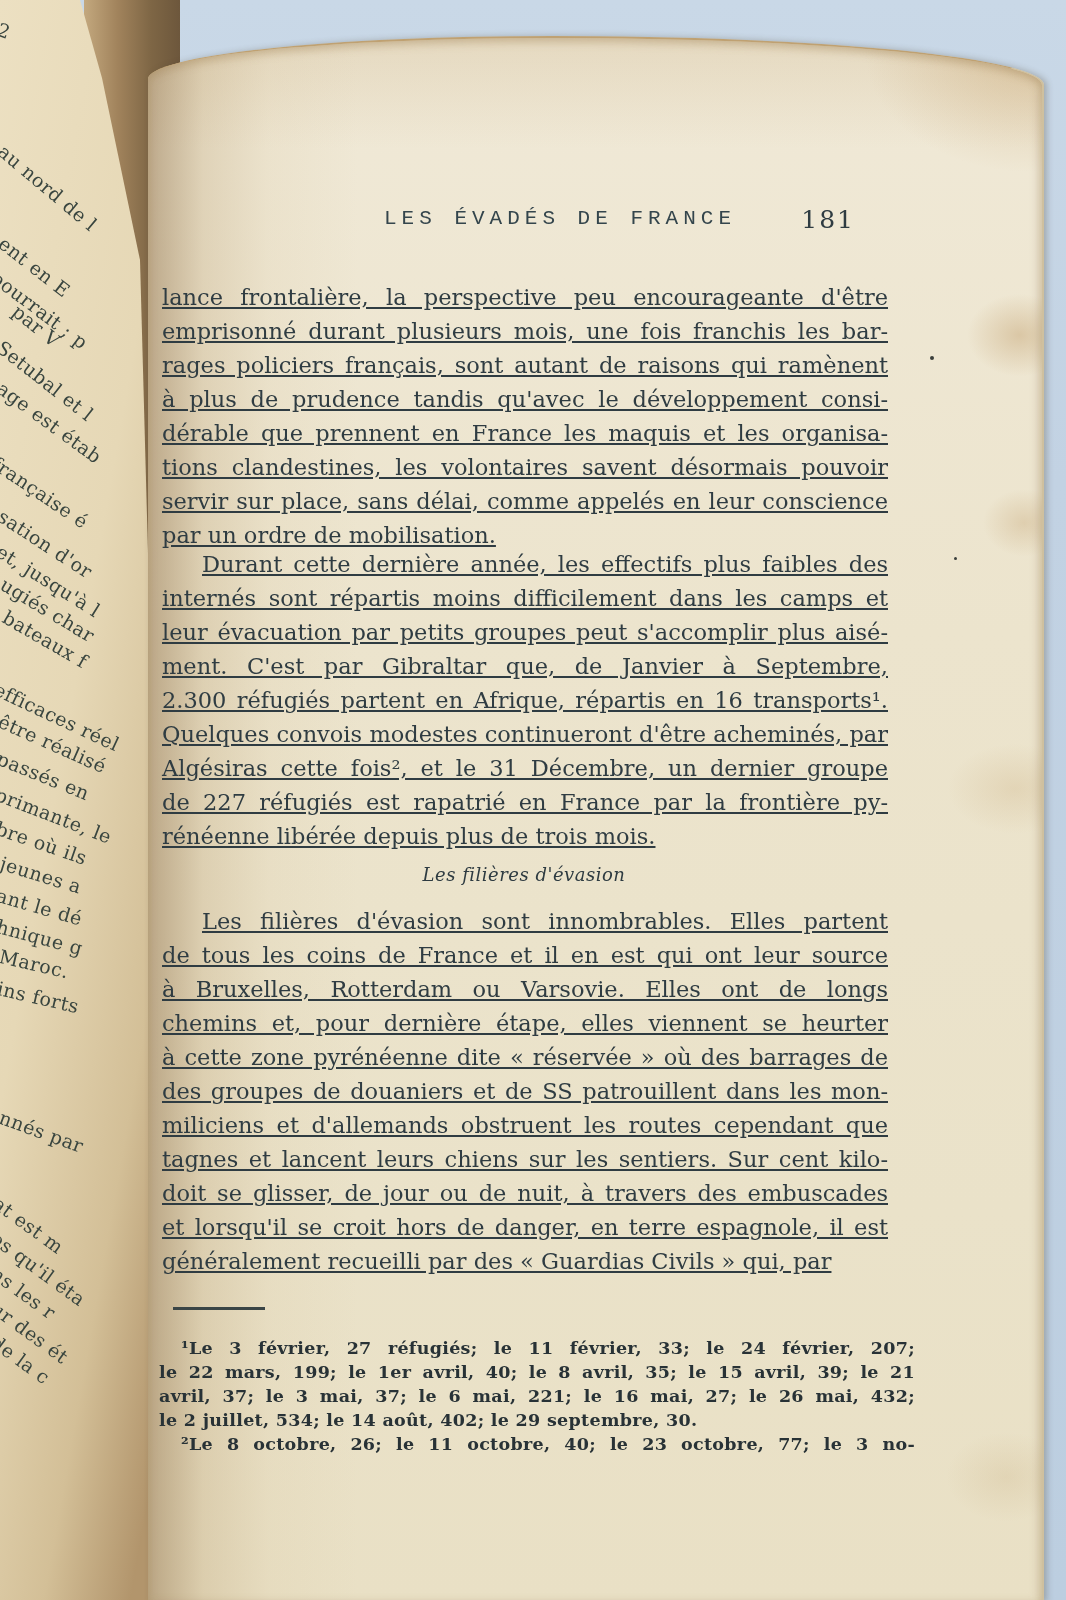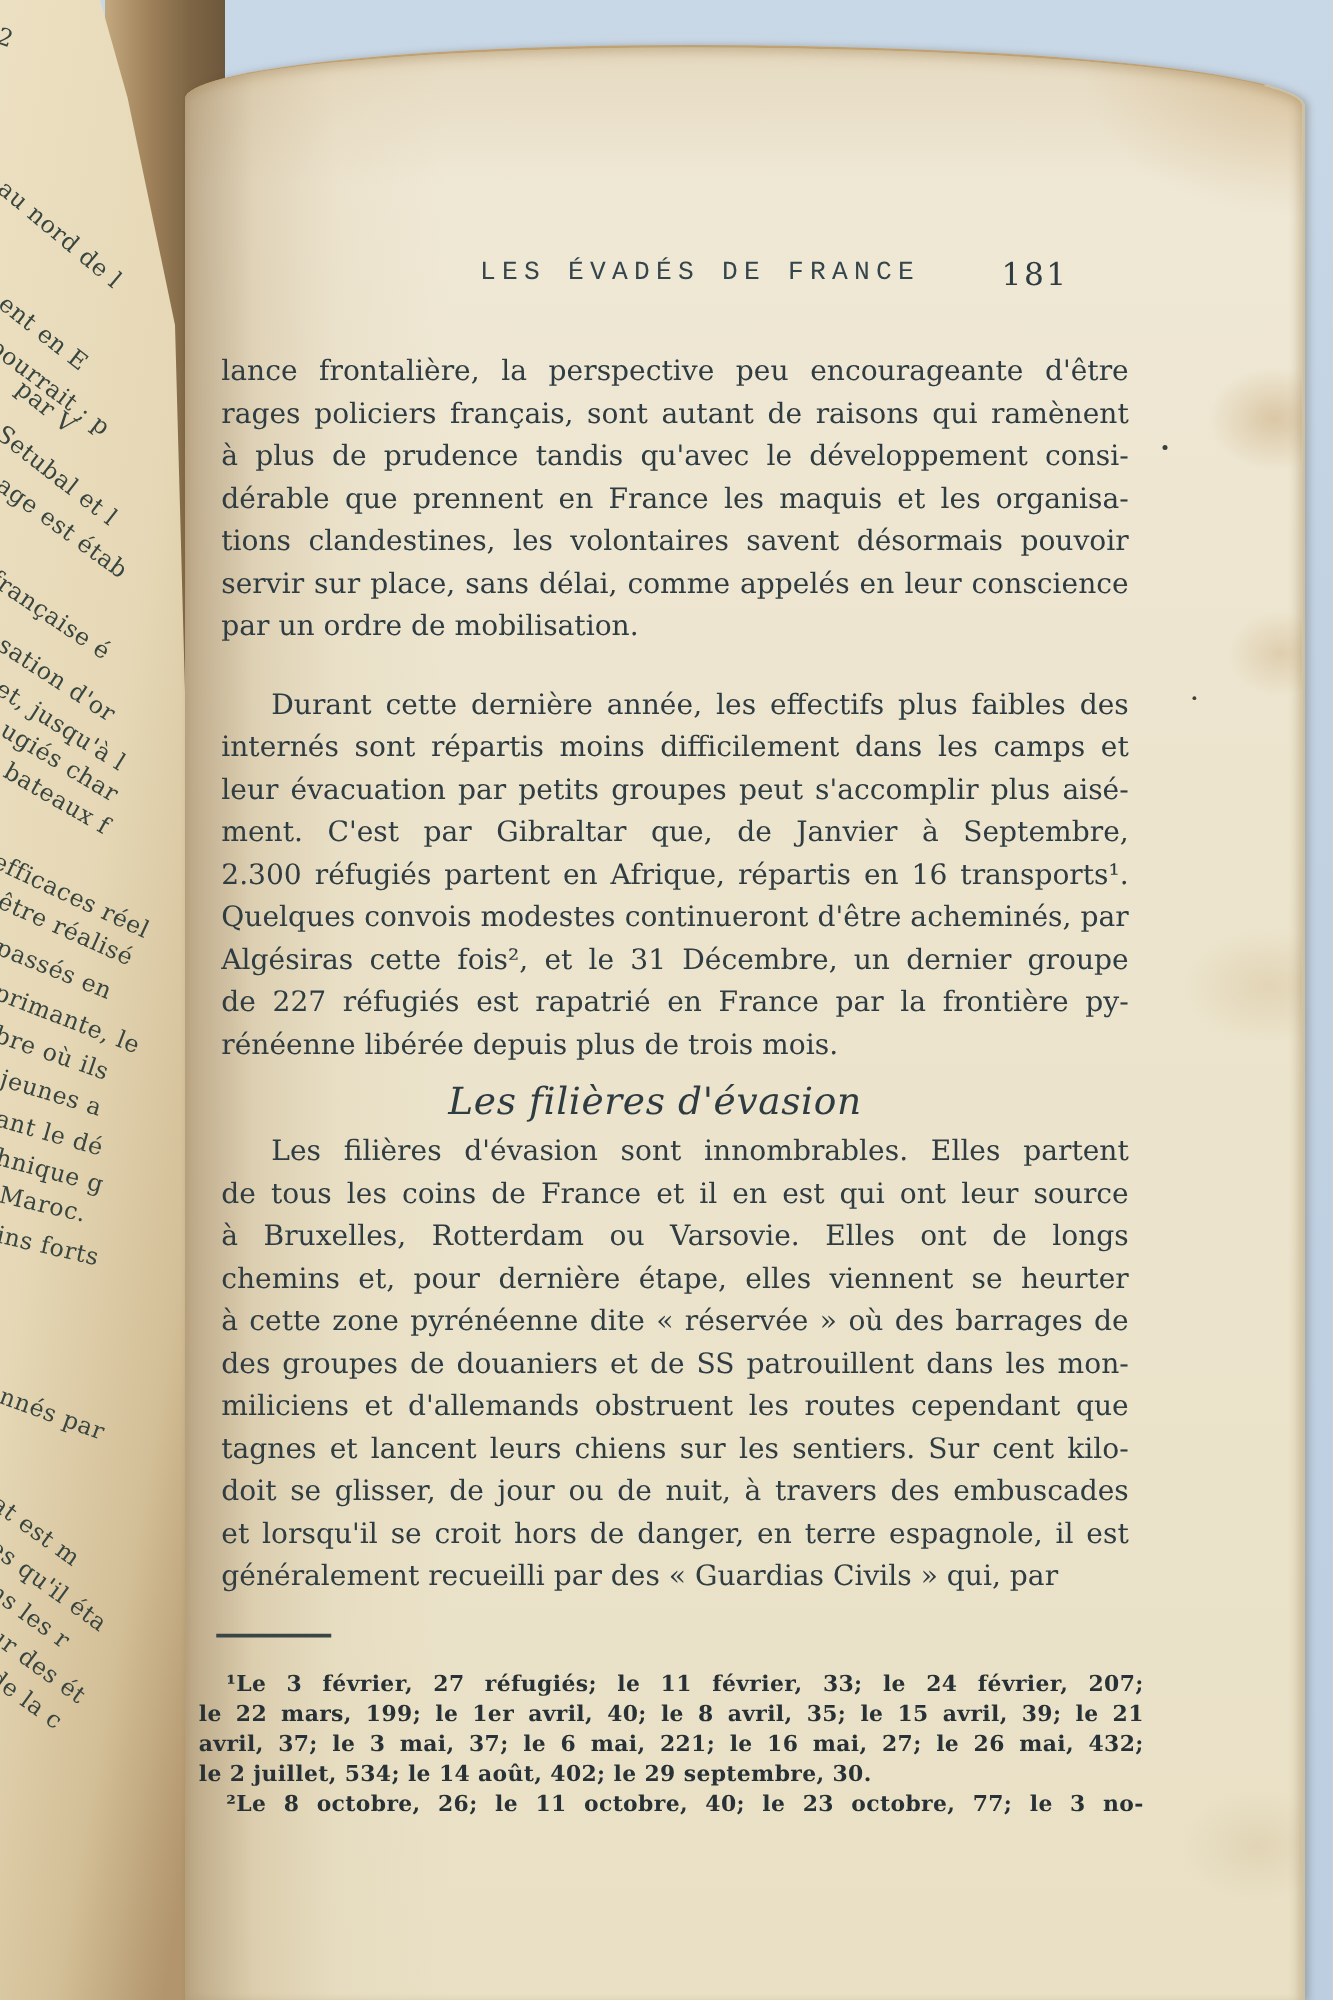--- a/index.html
+++ b/index.html
@@ -41,30 +41,30 @@
   }
   .speck{position:absolute;background:#3a3f3c;border-radius:50%;}
   
   .content{position:absolute;left:13px;top:0;width:726px;color:#2f3c42;}
   .running-head{position:absolute;top:169px;left:0;width:100%;height:30px;}
   .rh-title{
     position:absolute;left:50%;transform:translateX(calc(-50% + 36px));
     font-size:21px;letter-spacing:5px;white-space:nowrap;color:#34454c;font-family:Liberation Mono, monospace;
   }
   .rh-page{position:absolute;right:32px;top:-2px;font-size:25px;letter-spacing:2px;color:#2f3c42;}
-  .bpara{position:absolute;left:16px;width:726px;}
+  .bpara{position:absolute;left:1px;width:726px;text-decoration:underline;}
   .bline{
     height:34px;line-height:34px;font-size:22.5px;white-space:nowrap;
     text-align:justify;text-align-last:justify;
   }
   .bline.last{text-align-last:left;}
   .bline.indent{text-indent:40px;}
   .sec-head{
     position:absolute;left:0;top:826px;width:726px;text-align:center;
-    font-style:italic;font-size:30px;letter-spacing:.5px;color:#2e3b41;
+    font-style:italic;font-size:18px;letter-spacing:.5px;color:#2e3b41;
   }
   .fn-rule{position:absolute;left:12px;top:1269px;width:92px;height:3px;background:#3a4546;}
   .fnblock{position:absolute;left:-2px;width:756px;color:#283236;margin-top:16px;}
   .fline{
     height:24px;line-height:24px;font-size:17.5px;font-weight:600;white-space:nowrap;
     text-align:justify;text-align-last:justify;letter-spacing:.3px;
   }
   .fline.last{text-align-last:left;}
   .fline.indent{text-indent:22px;}
 </style>
@@ -110,20 +110,21 @@
 
   <div class="content">
 
     <div class="running-head">
       <span class="rh-title">LES ÉVADÉS DE FRANCE</span>
       <span class="rh-page">181</span>
     </div>
 
     <div class="bpara" style="top:242px">
       <div class="bline">lance frontalière, la perspective peu encourageante d'être</div>
+      <div class="bline">emprisonné durant plusieurs mois, une fois franchis les bar-</div>
       <div class="bline">rages policiers français, sont autant de raisons qui ramènent</div>
       <div class="bline">à plus de prudence tandis qu'avec le développement consi-</div>
       <div class="bline">dérable que prennent en France les maquis et les organisa-</div>
       <div class="bline">tions clandestines, les volontaires savent désormais pouvoir</div>
       <div class="bline">servir sur place, sans délai, comme appelés en leur conscience</div>
       <div class="bline last">par un ordre de mobilisation.</div>
     </div>
 
     <div class="bpara" style="top:509px">
       <div class="bline indent">Durant cette dernière année, les effectifs plus faibles des</div>

